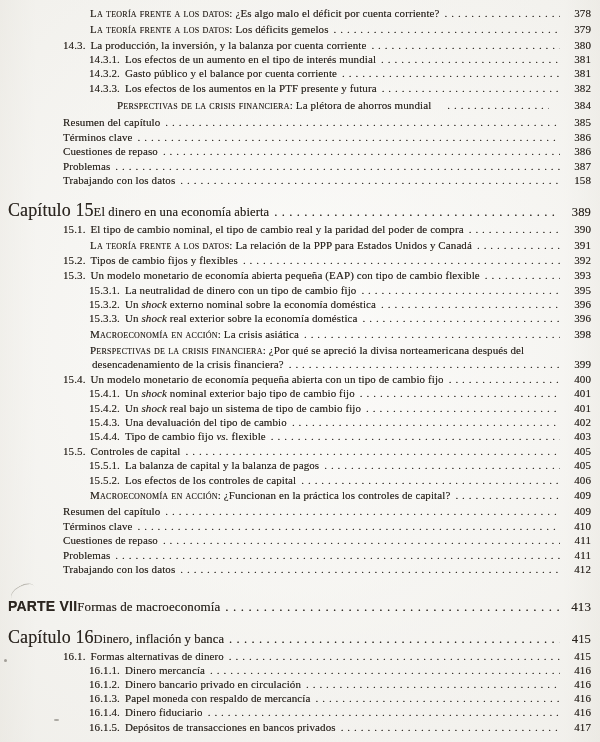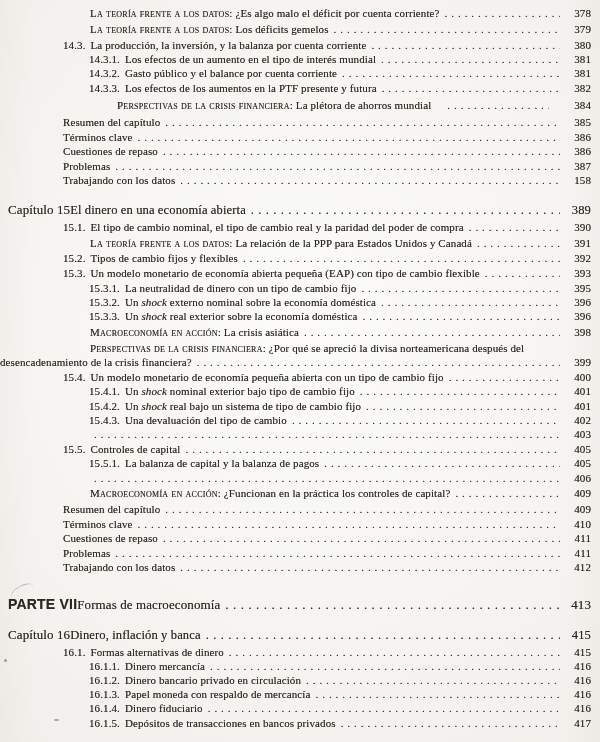--- a/index.html
+++ b/index.html
@@ -36,33 +36,33 @@
     min-width: 10px;
     margin: 0 5px 0 5px;
     word-spacing: 1px;
     color: #322c25;
   }
   .pagenum { flex: 0 0 auto; min-width: 26px; text-align: right; }
 
   
   .feature      { padding-left: 90px; margin: 2.3px 0; }
   .feature.deep { padding-left: 117px; margin: 3.6px 0 4px; gap: 11px; }
-  .feature-cont { }
+  .feature-cont { padding-left: 92px; }
   .section      { padding-left: 63px; margin-top: 1.4px; }
   .backmatter   { padding-left: 63px; margin-top: 0.9px; }
   .subsection   { padding-left: 89px; margin-top: 0.7px; }
 
   .chapter { padding-left: 8px; margin: 14px 0 3px; font-size: 12.6px; line-height: 16px; }
   .part    { padding-left: 8px; margin: 21px 0 10px; font-size: 13px; line-height: 17px; }
   .left-label { flex: 0 0 60px; white-space: nowrap; }
   .part .left-label {
     font-family: Liberation Sans, sans-serif;
     font-weight: bold; font-size: 14px; letter-spacing: 0.2px; text-align: center;
   }
-  .chapter .left-label { font-size: 13px; }
+  .chapter .left-label { font-size: 18px; }
   .tight-bottom { margin-bottom: 0; }
   .tight-top { margin-top: 0; }
   .feature.tight-bottom { margin-bottom: 1px; }
 
   
   .pencil { position: absolute; pointer-events: none; color: #8e8a80; }
   .pencil.squiggle { left: 10px; top: 585px; width: 26px; height: 14px;
     border-top: 1.6px solid rgba(120,115,105,0.45); transform: rotate(-28deg); border-radius: 60%; }
   .pencil.dot1 { left: 4px; top: 659px; width: 3px; height: 3px;
     background: rgba(100,95,88,0.55); border-radius: 50%; }
@@ -201,34 +201,36 @@
       <span class="entry-text"><span class="num">15.4.2.</span><span>Un </span><span class="it">shock</span><span> real bajo un sistema de tipo de cambio fijo</span></span>
       <span class="leader">. . . . . . . . . . . . . . . . . . . . . . . . . . . . . . . . . . . . . . . . . . . . . . . . . . . . . . . . . . . . . . . . . . . . . . . . . . . . . . . . . . . . . . . . . . . . . . . . . . . . . . . . . . . . . . . . . . . . . . . . . . . . . . . . . .</span>
       <span class="pagenum">401</span>
     </div>
     <div class="row subsection">
       <span class="entry-text"><span class="num">15.4.3.</span><span>Una devaluación del tipo de cambio</span></span>
       <span class="leader">. . . . . . . . . . . . . . . . . . . . . . . . . . . . . . . . . . . . . . . . . . . . . . . . . . . . . . . . . . . . . . . . . . . . . . . . . . . . . . . . . . . . . . . . . . . . . . . . . . . . . . . . . . . . . . . . . . . . . . . . . . . . . . . . . .</span>
       <span class="pagenum">402</span>
     </div>
     <div class="row subsection">
+      <span class="entry-text"><span class="num">15.4.4.</span><span>Tipo de cambio fijo </span><span class="it">vs.</span><span> flexible</span></span>
       <span class="leader">. . . . . . . . . . . . . . . . . . . . . . . . . . . . . . . . . . . . . . . . . . . . . . . . . . . . . . . . . . . . . . . . . . . . . . . . . . . . . . . . . . . . . . . . . . . . . . . . . . . . . . . . . . . . . . . . . . . . . . . . . . . . . . . . . .</span>
       <span class="pagenum">403</span>
     </div>
     <div class="row section">
       <span class="entry-text"><span class="num">15.5.</span><span>Controles de capital</span></span>
       <span class="leader">. . . . . . . . . . . . . . . . . . . . . . . . . . . . . . . . . . . . . . . . . . . . . . . . . . . . . . . . . . . . . . . . . . . . . . . . . . . . . . . . . . . . . . . . . . . . . . . . . . . . . . . . . . . . . . . . . . . . . . . . . . . . . . . . . .</span>
       <span class="pagenum">405</span>
     </div>
     <div class="row subsection">
       <span class="entry-text"><span class="num">15.5.1.</span><span>La balanza de capital y la balanza de pagos</span></span>
       <span class="leader">. . . . . . . . . . . . . . . . . . . . . . . . . . . . . . . . . . . . . . . . . . . . . . . . . . . . . . . . . . . . . . . . . . . . . . . . . . . . . . . . . . . . . . . . . . . . . . . . . . . . . . . . . . . . . . . . . . . . . . . . . . . . . . . . . .</span>
       <span class="pagenum">405</span>
     </div>
     <div class="row subsection">
+      <span class="entry-text"><span class="num">15.5.2.</span><span>Los efectos de los controles de capital</span></span>
       <span class="leader">. . . . . . . . . . . . . . . . . . . . . . . . . . . . . . . . . . . . . . . . . . . . . . . . . . . . . . . . . . . . . . . . . . . . . . . . . . . . . . . . . . . . . . . . . . . . . . . . . . . . . . . . . . . . . . . . . . . . . . . . . . . . . . . . . .</span>
       <span class="pagenum">406</span>
     </div>
     <div class="row feature">
       <span class="entry-text"><span class="smallcaps">Macroeconomía en acción:</span><span> ¿Funcionan en la práctica los controles de capital?</span></span>
       <span class="leader">. . . . . . . . . . . . . . . . . . . . . . . . . . . . . . . . . . . . . . . . . . . . . . . . . . . . . . . . . . . . . . . . . . . . . . . . . . . . . . . . . . . . . . . . . . . . . . . . . . . . . . . . . . . . . . . . . . . . . . . . . . . . . . . . . .</span>
       <span class="pagenum">409</span>
     </div>
     <div class="row backmatter">
       <span class="entry-text"><span>Resumen del capítulo</span></span>

